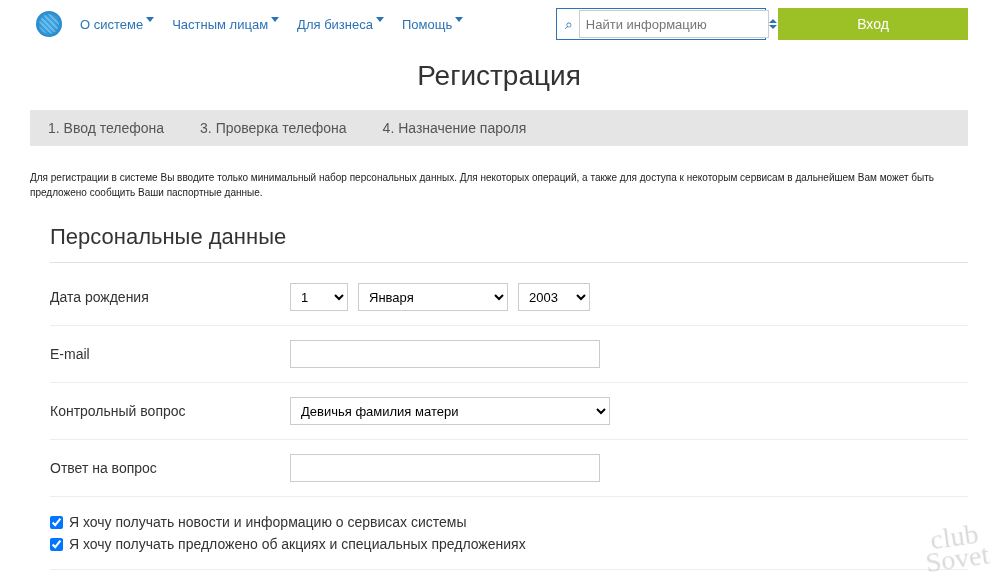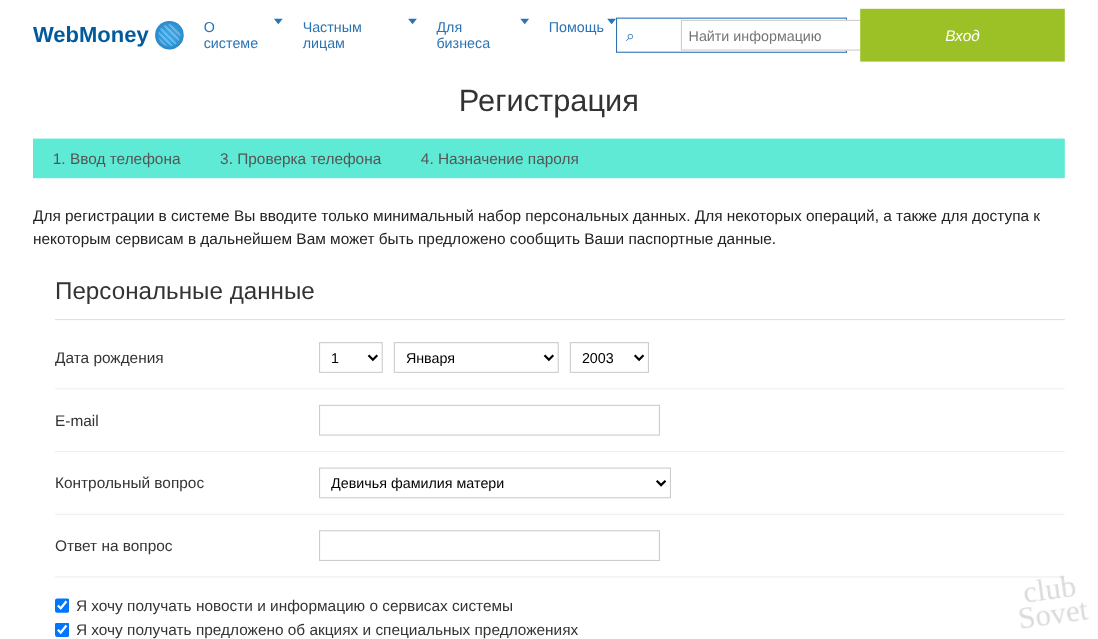--- a/index.html
+++ b/index.html
@@ -7,32 +7,32 @@
   .header { display: flex; align-items: center; padding: 8px 30px 12px; }
   .logo { display: flex; align-items: center; margin-right: 18px; }
   .logo-text { font-size: 20px; font-weight: bold; color: #005a9c; }
   .logo-icon { width: 26px; height: 26px; margin-left: 6px; background: radial-gradient(circle, #3aa3e3 30%, #1976b8 100%); border-radius: 50%; position: relative; }
   .logo-icon::before { content: ""; position: absolute; inset: 3px; border-radius: 50%; background: repeating-linear-gradient(45deg, rgba(255,255,255,.25) 0 2px, transparent 2px 4px); }
   .nav { display: flex; gap: 18px; }
   .nav-item { color: #2b73b5; font-size: 13px; cursor: pointer; display: flex; gap: 3px; }
   .caret { width: 0; height: 0; border-left: 4px solid transparent; border-right: 4px solid transparent; border-top: 5px solid #2b73b5; }
   .search-wrap { margin-left: auto; display: flex; align-items: center; border: 1px solid #2b73b5; height: 32px; width: 210px; padding: 0 8px; }
   .search-icon { color: #2b73b5; font-size: 14px; margin-right: 6px; }
-  .search-input { border: none; outline: none; flex: 1; font-size: 13px; color: #000000; margin-left: 36px; }
+  .search-input { border: none; outline: none; flex: 1; font-size: 13px; color: #000000; }
   .search-caret { width: 12px; height: 10px; display: flex; flex-direction: column; justify-content: space-between; }
   .search-caret span { width: 0; height: 0; border-left: 4px solid transparent; border-right: 4px solid transparent; }
   .search-caret .up { border-bottom: 4px solid #2b73b5; }
   .search-caret .down { border-top: 4px solid #2b73b5; }
-  .login-btn { margin-left: 12px; background: #9cc126; color: #fff; height: 48px; width: 190px; display: flex; align-items: center; justify-content: center; font-size: 14px; cursor: pointer; font-style: italic; }
+  .login-btn { margin-left: 12px; background: #9cc126; color: #fff; height: 32px; width: 190px; display: flex; align-items: center; justify-content: center; font-size: 14px; cursor: pointer; }
   .container { padding: 0 30px; }
   h1 { font-size: 28px; font-weight: normal; color: #333; margin: 8px 0 18px; text-align: center; }
-  .steps { display: flex; background: #5eead4; margin-bottom: 24px; }
+  .steps { display: flex; background: #e5e5e5; margin-bottom: 24px; }
   .step { padding: 10px 18px; font-size: 14px; color: #555; }
   .step.active { background: #0060a8; color: #fff; }
-  .intro { font-size: 14px; line-height: 1.5; color: #222; margin-bottom: 24px; }
+  .intro { font-size: 10px; line-height: 1.5; color: #222; margin-bottom: 24px; }
   .form-box { padding-left: 20px; }
   .form-title { font-size: 22px; color: #333; padding-bottom: 12px; border-bottom: 1px solid #e0e0e0; margin-bottom: 6px; }
   .row { display: flex; align-items: center; padding: 14px 0; border-bottom: 1px solid #eee; }
   .row-label { width: 240px; font-size: 14px; color: #333; }
   .row-ctrl { flex: 1; display: flex; gap: 10px; }
   select, input[type=text] { border: 1px solid #ccc; height: 28px; padding: 0 6px; font-size: 13px; background: #fff; }
   .sel-day { width: 58px; }
   .sel-month { width: 150px; }
   .sel-year { width: 72px; }
   .inp-wide { width: 310px; }
@@ -40,21 +40,20 @@
   .checks { padding: 14px 0; border-bottom: 1px solid #eee; }
   .check-row { display: flex; align-items: center; gap: 6px; padding: 3px 0; font-size: 14px; color: #333; }
   .buttons { display: flex; gap: 10px; padding: 18px 0; }
   .watermark { position: fixed; bottom: 10px; right: 10px; font-family: cursive; font-size: 28px; color: rgba(150,150,150,.35); transform: rotate(-8deg); pointer-events: none; line-height: .8; text-align: center; }
 </style>
 </head>
 <body>
 
 <div class="header">
   <div class="logo">
-    <span class="logo-text">WebMoney</span>
     <span class="logo-icon"></span>
   </div>
   <div class="nav">
     <div class="nav-item">
         <span>О системе</span>
         <span class="caret"></span>
       </div>
     <div class="nav-item">
         <span>Частным лицам</span>
         <span class="caret"></span>

